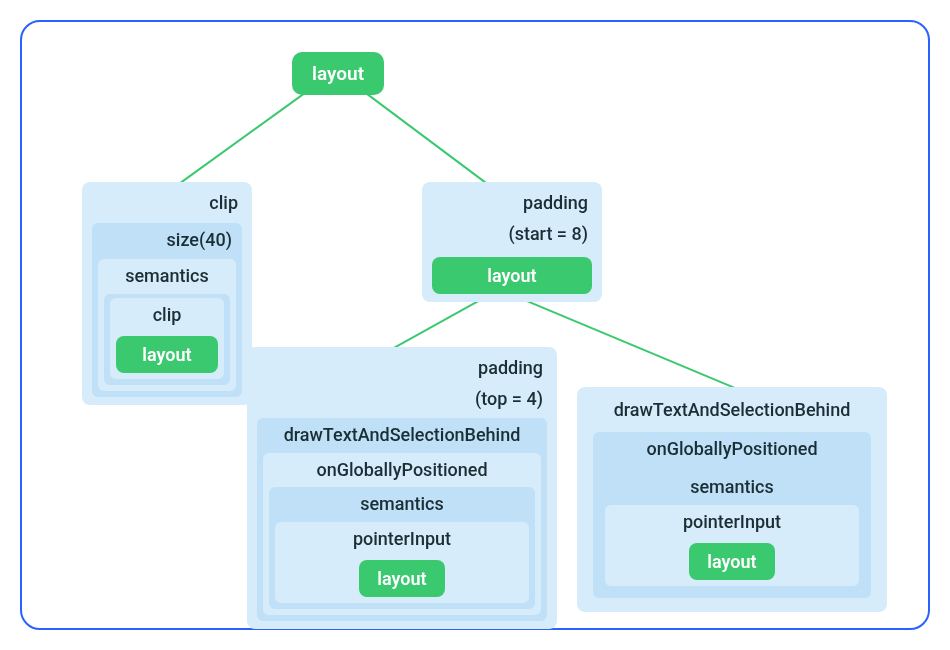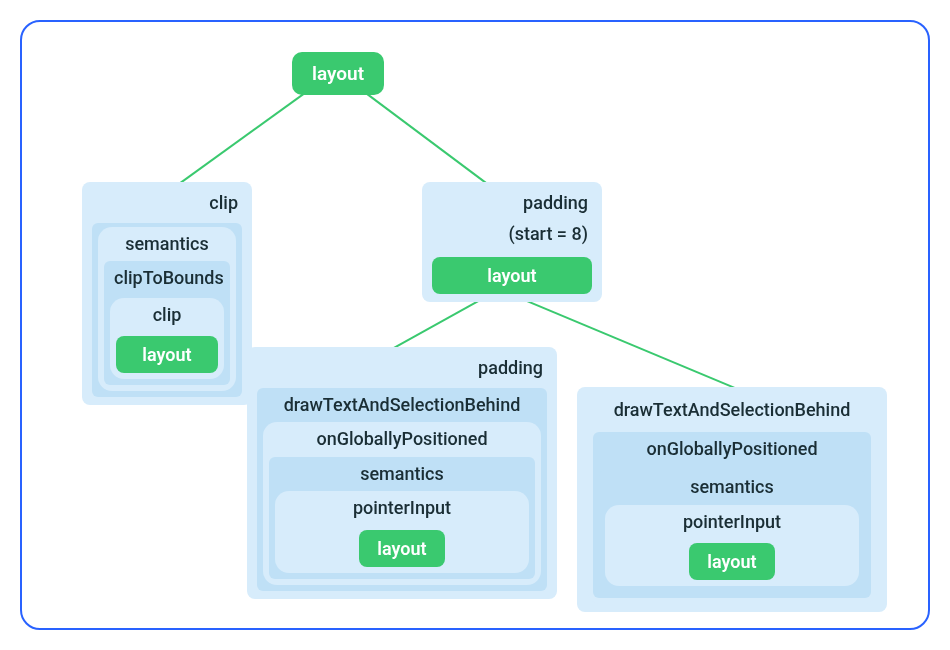--- a/index.html
+++ b/index.html
@@ -58,21 +58,21 @@
   }
   .nest {
     background: #bfe0f6;
     border-radius: 6px;
     padding: 4px 6px 6px 6px;
     margin-top: 0;
   }
   .nest .label, .nest .label-left-1 { padding-top: 2px; }
   .nest-light {
     background: #d7ecfb;
-    border-radius: 14px;
+    border-radius: 6px;
     padding: 4px 6px 6px 6px;
   }
   .center { text-align: center; }
   .layout-inner {
     display: block;
     background: #3ac96f;
     color: #fff;
     font-weight: 600;
     font-size: 18px;
     padding: 8px 18px;
@@ -102,24 +102,24 @@
     </g>
   </svg>
 
   <div class="root-layout" style="left:270px; top:30px;">
     <span class="layout-pill">layout</span>
   </div>
 
   <div id="node-left" class="node" style="left:60px; top:160px;">
     <div class="label-left-1">clip</div>
     <div class="nest">
+      <div class="label-left-1">size(40)</div>
       <div class="nest-light">
         <div class="label">semantics</div>
         <div class="nest">
-          <div class="label-left-1">clipToBounds</div>
           <div class="nest-light">
             <div class="label">clip</div>
             <div class="layout-wrap">
               <span class="layout-inner">layout</span>
             </div>
           </div>
         </div>
       </div>
     </div>
   </div>
@@ -127,20 +127,21 @@
   <div id="node-mid" class="node" style="left:400px; top:160px;">
     <div class="label-left-1">padding</div>
     <div class="label-left-1" style="padding-top:0;">(start = 8)</div>
     <div class="layout-wrap">
       <span class="layout-inner">layout</span>
     </div>
   </div>
 
   <div id="node-bl" class="node" style="left:225px; top:325px;">
     <div class="label-left-1">padding</div>
+    <div class="label-left-1" style="padding-top:0;">(top = 4)</div>
     <div class="nest">
       <div class="label">drawTextAndSelectionBehind</div>
       <div class="nest-light">
         <div class="label">onGloballyPositioned</div>
         <div class="nest">
           <div class="label">semantics</div>
           <div class="nest-light">
             <div class="label">pointerInput</div>
             <div class="layout-wrap center">
               <span class="layout-inner" style="display:inline-block;">layout</span>

